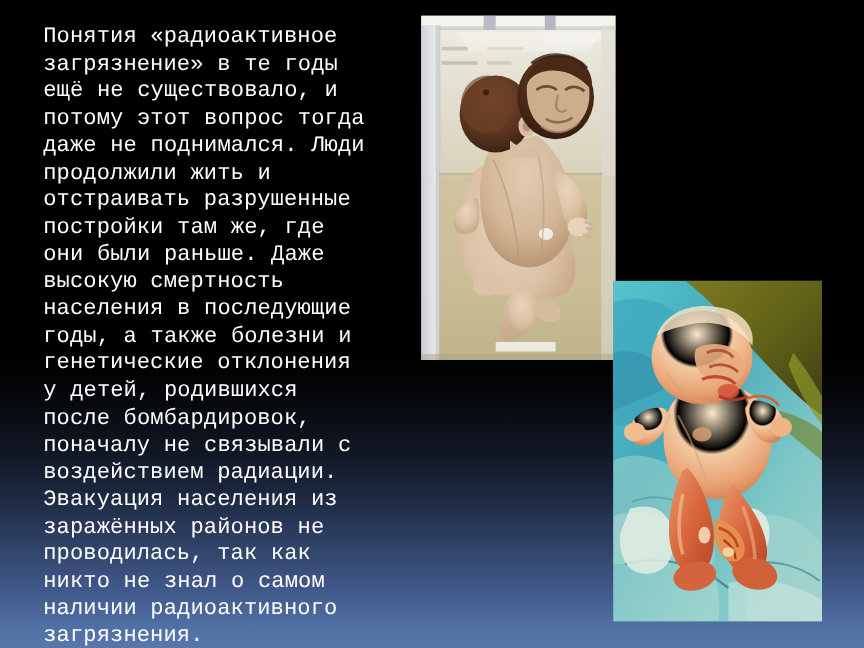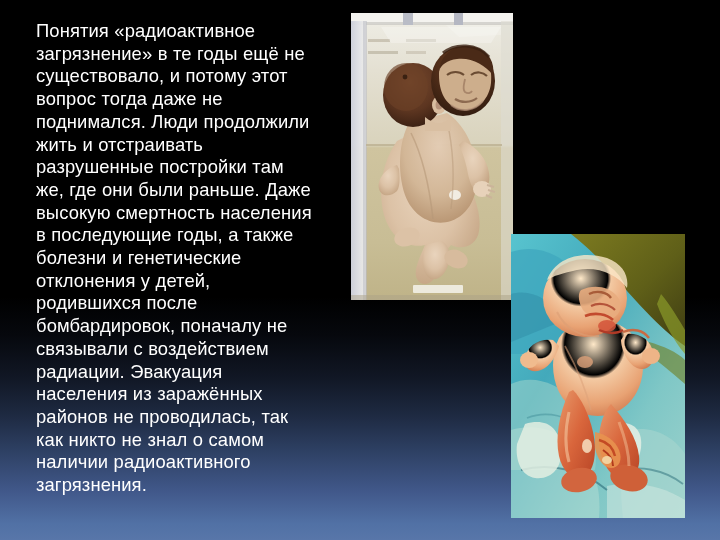--- a/index.html
+++ b/index.html
@@ -6,21 +6,21 @@
   html, body {
     margin: 0;
     padding: 0;
     background: #000;
   }
   #slide {
     position: relative;
     width: 720px;
     height: 540px;
     overflow: hidden;
-    font-family: Liberation Sans, sans-serif;
+    font-family: Liberation Mono, monospace;
     
     background: linear-gradient(to bottom,
         #000000 0%,
         #000000 55%,
         #06080d 62%,
         #111725 70%,
         #1e2a42 77%,
         #2f4266 84%,
         #41588a 91%,
         #5171a5 97%,

